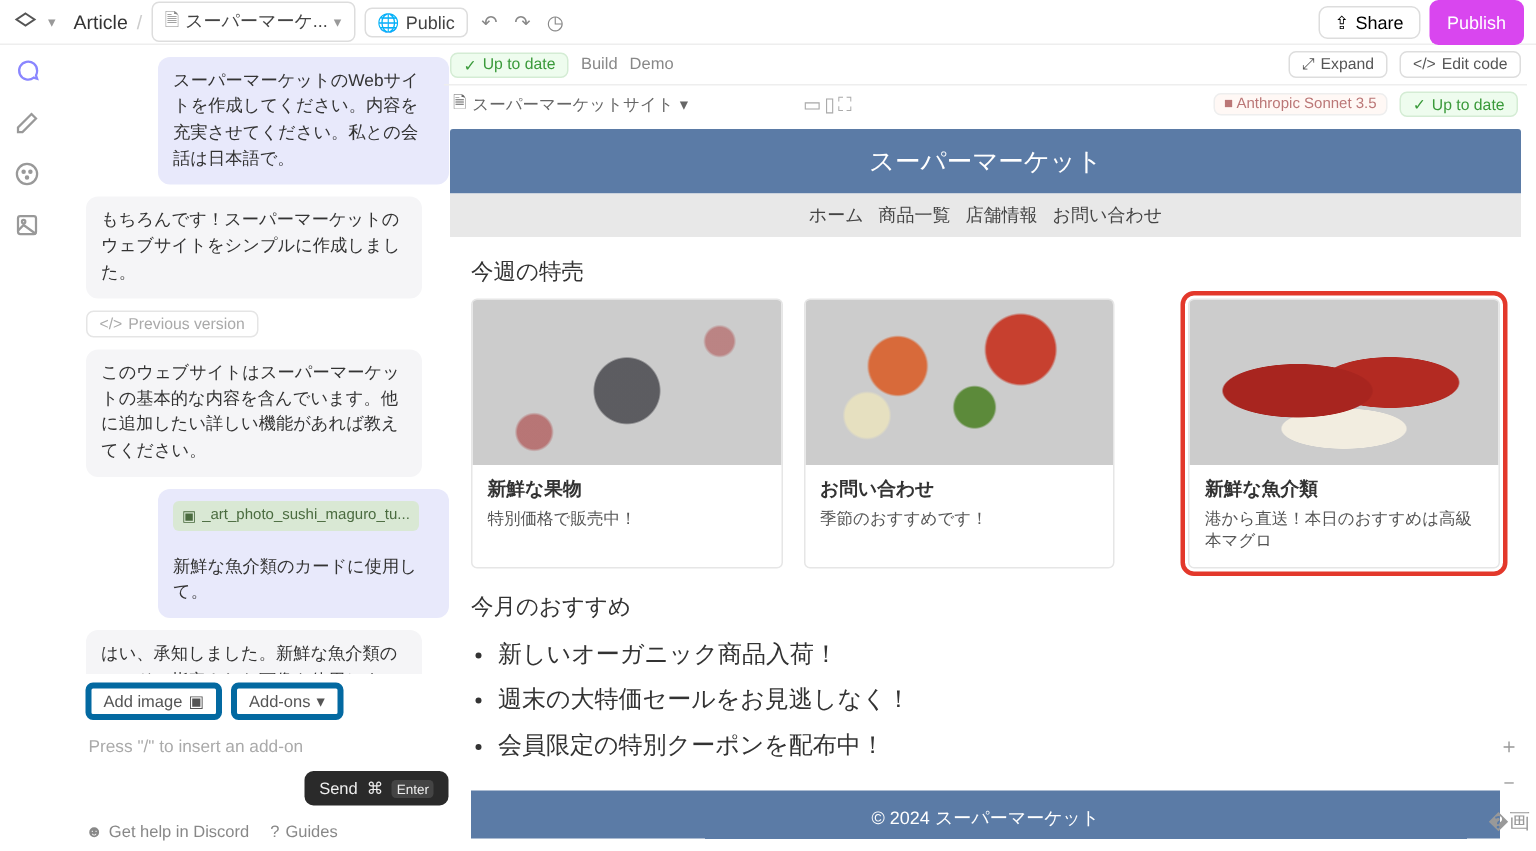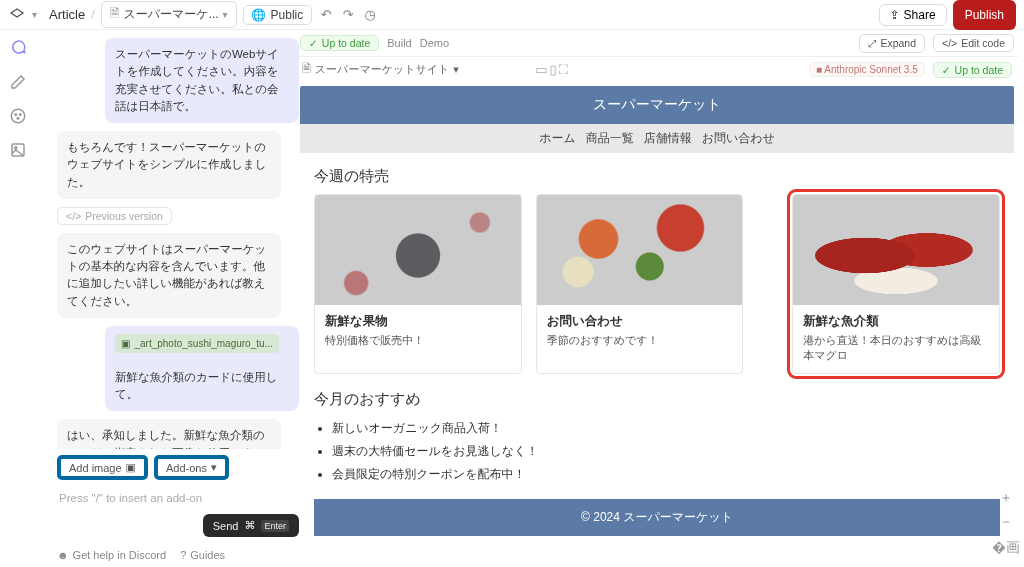--- a/index.html
+++ b/index.html
@@ -9,21 +9,21 @@
 .topbar { height: 30px; display: flex; align-items: center; padding: 0 8px; border-bottom: 1px solid #eee; gap: 6px; }
 .topbar .logo { width: 18px; height: 18px; display: flex; align-items: center; justify-content: center; color: #555; }
 .topbar .chev { color: #999; font-size: 10px; }
 .topbar .sep { color: #ccc; }
 .topbar .doc-chip { display: flex; align-items: center; gap: 4px; border: 1px solid #ddd; border-radius: 5px; padding: 2px 8px; font-size: 12px; color: #444; }
 .topbar .doc-icon { color: #888; }
 .topbar .public { display: flex; align-items: center; gap: 4px; border: 1px solid #ddd; border-radius: 5px; padding: 2px 8px; font-size: 12px; color: #444; }
 .topbar .tool-icon { color: #888; width: 16px; text-align: center; cursor: pointer; }
 .topbar .spacer { flex: 1; }
 .topbar .share-btn { display: flex; align-items: center; gap: 4px; border: 1px solid #ddd; border-radius: 6px; padding: 3px 10px; font-size: 12px; background: #fff; cursor: pointer; }
-.topbar .publish-btn { background: #b91c1c; color: #fff; border: none; border-radius: 6px; padding: 8px 12px; font-size: 12px; cursor: pointer; }
+.topbar .publish-btn { background: #d946ef; color: #fff; border: none; border-radius: 6px; padding: 8px 12px; font-size: 12px; cursor: pointer; }
 
 
 .rail { position: absolute; left: 0; top: 30px; bottom: 0; width: 36px; display: flex; flex-direction: column; align-items: center; padding-top: 8px; gap: 14px; }
 .rail .ritem { width: 20px; height: 20px; color: #999; display: flex; align-items: center; justify-content: center; cursor: pointer; }
 .rail .ritem.active { color: #8a86ff; }
 
 
 .chatcol { position: absolute; left: 36px; top: 30px; bottom: 0; width: 258px; display: flex; flex-direction: column; margin-left: 13px; }
 .chat-scroll { flex: 1; overflow-y: auto; padding: 8px 8px 0 8px; }
 .bubble { border-radius: 8px; padding: 8px 10px; font-size: 11.5px; line-height: 1.5; margin-bottom: 8px; }
@@ -57,33 +57,33 @@
 .pv-head { height: 26px; display: flex; align-items: center; padding: 0 6px; gap: 8px; border-top: 1px solid #eee; }
 .pv-head .left { display: flex; align-items: center; gap: 6px; flex: 1; }
 .pv-head .file { display: inline-flex; align-items: center; gap: 4px; font-size: 11px; color: #666; }
 .pv-head .devices { display: flex; gap: 2px; color: #aaa; }
 .pv-head .model-chip { border: 1px solid #eee; border-radius: 5px; padding: 1px 6px; font-size: 10px; color: #b77; background: #fff8f5; }
 
 .iframe-wrap { flex: 1; padding: 4px 4px 8px 4px; overflow: hidden; }
 .site { width: 100%; height: 100%; background: #fff; border-radius: 2px; overflow: auto; }
 
 
-.s-hero { background: #5b7ba6; color: #fff; text-align: center; padding: 10px 0; font-size: 14px; font-family: Liberation Mono, monospace; }
+.s-hero { background: #5b7ba6; color: #fff; text-align: center; padding: 10px 0; font-size: 17px; font-family: Liberation Mono, monospace; }
 .s-nav { background: #e8e8e8; display: flex; justify-content: center; gap: 10px; padding: 6px 0; font-size: 12px; color: #444; }
 .s-nav span { cursor: pointer; }
 .s-body { padding: 8px 14px 14px 14px; }
 .s-h2 { font-size: 15px; font-weight: 400; margin: 6px 0 8px 0; }
 .cards { display: flex; gap: 14px; }
 .card { flex: 1; border: 1px solid #e6e6e6; border-radius: 4px; overflow: hidden; background: #fff; }
 .card.hl { outline: 3px solid #e3382b; outline-offset: 2px; margin-left: 35px; }
 .card .img { height: 110px; background: #ccc; display: block; }
 .card .ct { padding: 8px 10px 10px 10px; }
 .card .ct .t { font-size: 12.5px; font-weight: 600; margin-bottom: 3px; }
 .card .ct .d { font-size: 11px; color: #555; }
-.ul { padding-left: 18px; font-size: 12px; line-height: 1.9; }
+.ul { padding-left: 18px; font-size: 16px; line-height: 1.9; }
 .s-foot { background: #5b7ba6; color: #fff; text-align: center; padding: 10px 0; font-size: 12px; margin-top: 14px; }
 
 
 .img1 { background: linear-gradient(135deg,#d9c9b8 0%, #b9a890 40%, #8a8276 41%, #c0b6a4 70%, #dcd0bd 100%); position: relative; }
 .img1::after { content:""; position:absolute; inset:0; background: radial-gradient(circle at 50% 55%, rgba(80,80,85,.9) 0 18%, transparent 19%), radial-gradient(circle at 20% 80%, rgba(170,60,60,.6) 0 6%, transparent 7%), radial-gradient(circle at 80% 25%, rgba(170,60,60,.5) 0 5%, transparent 6%); }
 .img2 { background: linear-gradient(120deg,#c9dfb9,#9fbf7e); position: relative; }
 .img2::after { content:""; position:absolute; inset:0; background: radial-gradient(circle at 30% 40%, #d86a3a 0 12%, transparent 13%), radial-gradient(circle at 70% 30%, #c7402f 0 14%, transparent 15%), radial-gradient(circle at 55% 65%, #5c8a3a 0 10%, transparent 11%), radial-gradient(circle at 20% 70%, #e6e0c0 0 8%, transparent 9%); }
 .img3 { background: linear-gradient(180deg,#3a3a2a 0 20%, #b78a3a 20% 100%); position: relative; }
 .img3::after { content:""; position:absolute; inset:0; background: radial-gradient(ellipse 60% 40% at 35% 55%, #a8251f 0 40%, transparent 41%), radial-gradient(ellipse 55% 38% at 65% 50%, #b32a22 0 40%, transparent 41%), radial-gradient(ellipse 50% 30% at 50% 78%, #f2ede0 0 40%, transparent 41%); }
 

